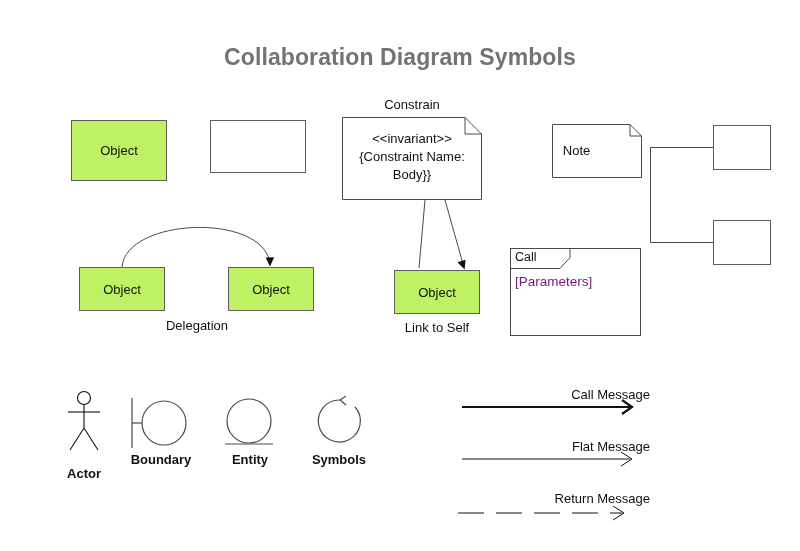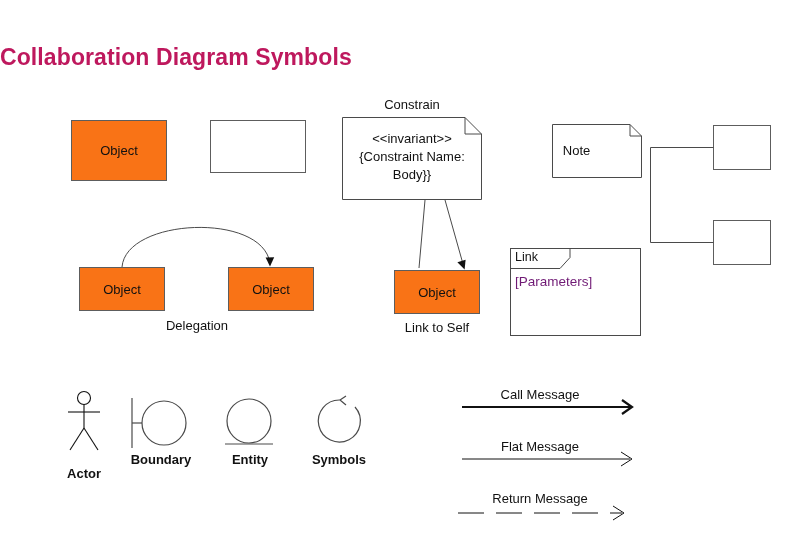--- a/index.html
+++ b/index.html
@@ -18,30 +18,31 @@
     background: #ffffff;
     overflow: hidden;
   }
   .abs { position: absolute; }
 
   
   #page-title {
     left: 0;
     top: 44px;
     width: 800px;
+    text-align: center;
     font-size: 23px;
     font-weight: bold;
     letter-spacing: 0.1px;
-    color: #be185d;
+    color: #737373;
   }
 
   
   .box {
     border: 1px solid #5d5d5d;
-    background: #f97316;
+    background: #bef264;
     box-sizing: border-box;
     display: flex;
     align-items: center;
     justify-content: center;
     font-size: 13px;
     color: #111;
   }
   .plain-box { border: 1px solid #5d5d5d; background: #ffffff; box-sizing: border-box; }
 
   
@@ -95,21 +96,21 @@
   .loop-params {
     position: absolute;
     font-size: 13.5px;
     color: #701a75;
   }
 
   
   .msg-label {
     position: absolute;
     font-size: 13px;
-    text-align: center;
+    text-align: right;
     color: #111;
     white-space: nowrap;
   }
 </style>
 </head>
 <body>
 
 <div id="canvas">
 
   <div class="abs" id="page-title">Collaboration Diagram Symbols</div>
@@ -164,21 +165,21 @@
   <div class="abs box" style="left:394px; top:270px; width:86px; height:44px;">
     <span>Object</span>
   </div>
   <div class="abs caption" style="left:377px; top:320px; width:120px;">Link to Self</div>
 
   <div class="abs" style="left:510px; top:248px; width:131px; height:88px;">
     <svg width="131" height="88" viewBox="0 0 131 88">
       <rect x="0.5" y="0.5" width="130" height="87" fill="#ffffff" stroke="#4a4a4a" stroke-width="1"></rect>
       <path d="M0.5,20.5 L50,20.5 L60,9.5 L60,0.5" fill="none" stroke="#4a4a4a" stroke-width="1"></path>
     </svg>
-    <div class="loop-label" style="left:5px; top:2px;">Link</div>
+    <div class="loop-label" style="left:5px; top:2px;">Call</div>
     <div class="loop-params" style="left:5px; top:26px;">[Parameters]</div>
   </div>
 
   <div class="abs" style="left:62px; top:390px; width:50px; height:62px;">
     <svg width="50" height="62" viewBox="0 0 50 62">
       <circle cx="22" cy="8" r="6.5" fill="#ffffff" stroke="#111" stroke-width="1.1"></circle>
       <line x1="22" y1="14.5" x2="22" y2="38" stroke="#111" stroke-width="1.1"></line>
       <line x1="6" y1="22" x2="38" y2="22" stroke="#111" stroke-width="1.1"></line>
       <line x1="22" y1="38" x2="8" y2="60" stroke="#111" stroke-width="1.1"></line>
       <line x1="22" y1="38" x2="36" y2="60" stroke="#111" stroke-width="1.1"></line>

